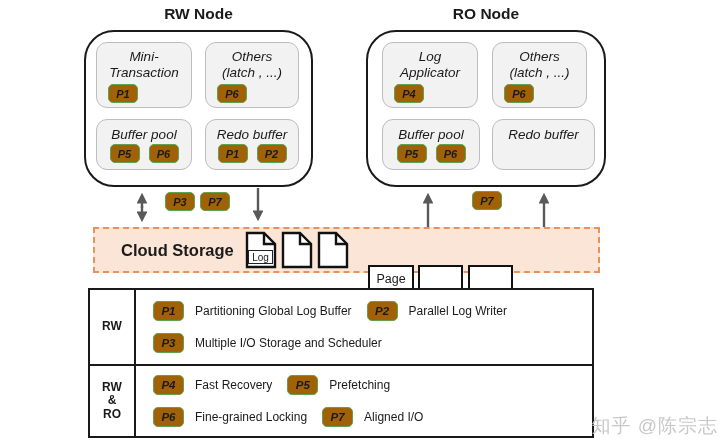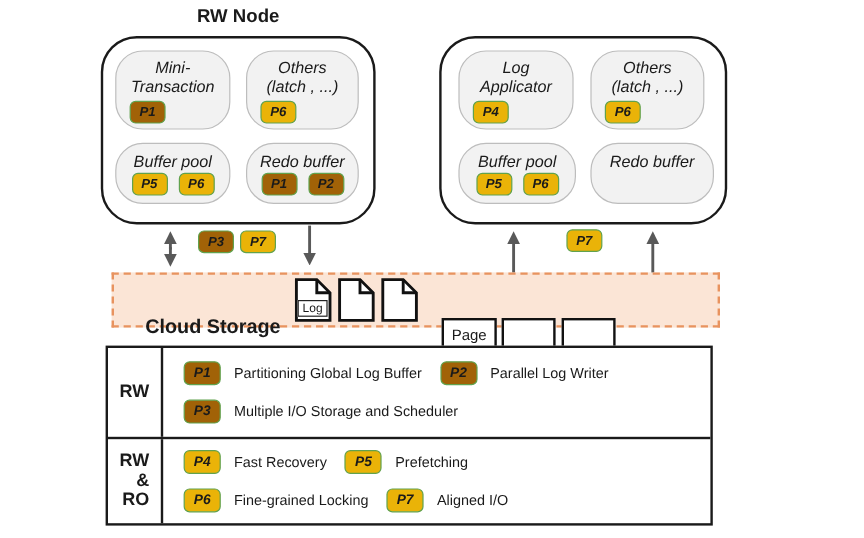--- a/index.html
+++ b/index.html
@@ -9,83 +9,84 @@
   }
   
   .node-title{position:absolute;font-weight:700;font-size:15.5px;text-align:center;}
   .t-rw{left:84px;top:5px;width:229px;}
   .t-ro{left:366px;top:5px;width:240px;}
   
   .node{position:absolute;background:#fff;border:2.2px solid #1a1a1a;border-radius:30px;box-sizing:border-box;}
   .node-rw{left:84px;top:30px;width:229px;height:157px;}
   .node-ro{left:366px;top:30px;width:240px;height:157px;}
   
-  .box{position:absolute;background:#F2F2F2;border:1.5px solid #BDBDBD;border-radius:23px;box-sizing:border-box;}
+  .box{position:absolute;background:#F2F2F2;border:1.5px solid #BDBDBD;border-radius:11px;box-sizing:border-box;}
   .b1{left:96px;top:42px;width:96px;height:66px;}
   .b2{left:205px;top:42px;width:94px;height:66px;}
   .b3{left:96px;top:119px;width:96px;height:51px;}
   .b4{left:205px;top:119px;width:94px;height:51px;}
   .b5{left:382px;top:42px;width:96px;height:66px;}
   .b6{left:492px;top:42px;width:95px;height:66px;}
   .b7{left:382px;top:119px;width:98px;height:51px;}
   .b8{left:492px;top:119px;width:103px;height:51px;}
   .box-label{font-style:italic;font-size:13.5px;line-height:1.22;text-align:center;white-space:pre-line;margin-top:6px;}
   .box.short .box-label{margin-top:7px;}
   
   .badge{
     display:inline-flex;align-items:center;justify-content:center;
     width:30px;height:19px;box-sizing:border-box;
     border:1.6px solid #61A24E;border-radius:5px;
     font-weight:700;font-style:italic;font-size:11px;color:#1a1a1a;background:#fff;
   }
   .badge.blue{background:#a16207;}
-  .badge.green{background:#eab308;}
+  .badge.green{background:#a16207;}
   .badge-row{display:flex;gap:9px;}
   .badge-row.bl{position:absolute;left:11px;bottom:4px;}
   .badge-row.bc{justify-content:center;margin-top:1px;}
   .fbadge{position:absolute;}
   .pos-p3{left:165px;top:192px;}
   .pos-p7a{left:200px;top:192px;}
   .pos-p7b{left:472px;top:191px;}
   
   .arrows{position:absolute;left:0;top:0;pointer-events:none;}
   
   .cloud{position:absolute;left:93px;top:227px;width:507px;height:46px;background:#FBE5D6;
          border:2px dashed #E8935F;box-sizing:border-box;}
-  .cloud-label{position:absolute;left:26px;top:50%;transform:translateY(-50%);font-weight:700;font-size:16.5px;margin-top:23px;}
+  .cloud-label{position:absolute;left:26px;top:50%;transform:translateY(-50%);font-weight:700;font-size:16.5px;}
   .doc{position:absolute;top:2px;}
   .d1{left:150px;}.d2{left:186px;}.d3{left:222px;}
   .log-tag{position:absolute;left:153px;top:21px;width:25px;height:14px;background:#fff;border:1px solid #222;
            box-sizing:border-box;display:flex;align-items:center;justify-content:center;font-size:10px;}
   .page{position:absolute;top:8px;height:27px;background:#fff;border:2.5px solid #111;box-sizing:border-box;
         display:flex;align-items:center;justify-content:center;font-size:12.5px;margin-top:28px;}
   .pg1{left:273px;width:46px;}
   .pg2{left:323px;width:45px;}
   .pg3{left:373px;width:45px;}
   
   .legend{position:absolute;left:88px;top:288px;width:506px;height:150px;border:2px solid #1a1a1a;
           box-sizing:border-box;display:flex;flex-direction:column;background:#fff;}
   .lrow{display:flex;flex:1 1 auto;min-height:0;}
   .lrow.r2{border-top:2px solid #1a1a1a;flex:0 0 70px;}
   .scope{flex:0 0 44px;border-right:2px solid #1a1a1a;display:flex;align-items:center;justify-content:center;
-         font-weight:700;font-size:15px;white-space:pre-line;text-align:right;line-height:1.12;}
+         font-weight:700;font-size:12px;white-space:pre-line;text-align:center;line-height:1.12;}
   .lcontent{flex:1;display:flex;flex-direction:column;justify-content:center;gap:12px;padding-left:17px;}
   .lline{display:flex;align-items:center;}
   .entry{display:flex;align-items:center;margin-right:15px;}
   .entry .badge{margin-right:11px;width:31px;height:20px;font-size:11.5px;flex:0 0 31px;}
   .ltext{font-size:12px;white-space:nowrap;}
   
   .watermark{position:absolute;right:2px;bottom:9px;font-size:19px;color:#c8c8c8;letter-spacing:1px;}
 </style>
 </head>
 <body>
 
 <div id="canvas">
 
   <div class="node-title t-rw">RW Node</div>
+  <div class="node-title t-ro">RO Node</div>
 
   <div class="node node-rw"></div>
   <div class="node node-ro"></div>
 
   <div class="box b1">
     <div class="box-label">Mini-
 Transaction</div>
     <div class="badge-row bl">
       <span class="badge blue">P1</span>
     </div>
@@ -224,14 +225,15 @@
           </span>
           <span class="entry">
             <span class="badge green">P7</span>
             <span class="ltext">Aligned I/O</span>
           </span>
         </div>
       </div>
     </div>
   </div>
 
+  <div class="watermark">知乎 @陈宗志</div>
 
 </div>
 
 </body></html>

